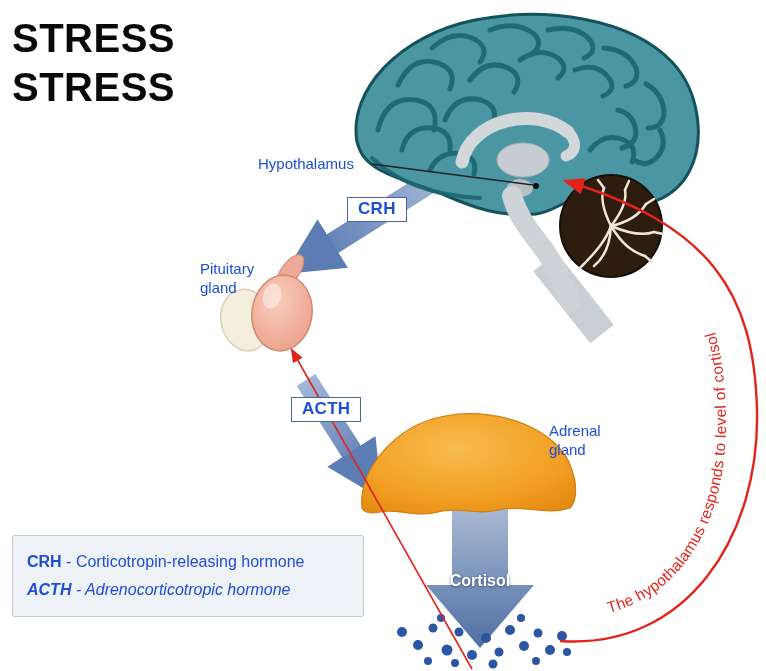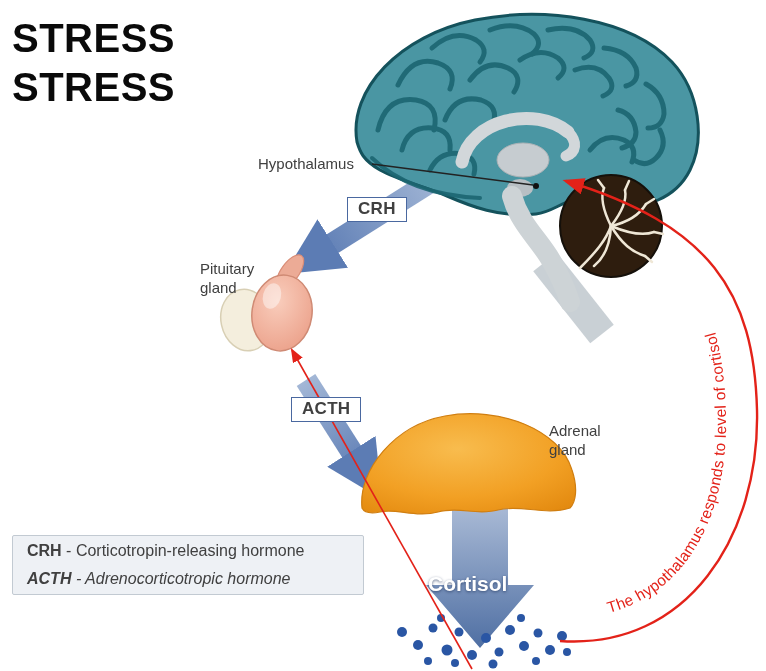--- a/index.html
+++ b/index.html
@@ -1,29 +1,29 @@
 <!DOCTYPE html>
 <html><head>
 <meta charset="utf-8">
 <style>
   html,body { margin:0; padding:0; background:#fff; font-family:"Liberation Sans", sans-serif; }
   .canvas { position:relative; width:766px; height:671px; background:#fff; overflow:hidden; }
   .layer-svg { position:absolute; left:0; top:0; z-index:1; }
-  .txt { position:absolute; z-index:2; color:#404040; }
+  .txt { position:absolute; z-index:2; color:#1d4ed8; }
   .title { left:12px; top:14px; font-size:40px; font-weight:bold; line-height:1.22; letter-spacing:.5px; color:#0a0a0a;text-align:right; }
   .small-label { font-size:15px; line-height:1.25; }
   .multiline { white-space:pre-line; }
   .hormone-box { border:1.6px solid #4a68a0; background:#ffffff; font-weight:bold; font-size:17px; padding:1px 10px 2px; letter-spacing:.3px; }
   .crh-box { left:347px; top:197px; }
   .acth-box { left:291px; top:397px; }
   .hypothalamus-label { left:258px; top:155px; }
   .pituitary-label { left:200px; top:260px; }
   .adrenal-label { left:549px; top:422px; width:72px; }
-  .cortisol-label { left:428px; top:572px; width:104px; font-size:21px; font-weight:bold; color:#fff; text-shadow:0 1px 3px rgba(25,45,85,.65); }
-  .legend { left:12px; top:535px; width:322px; background:#eef1f5; border:1px solid #c2cad2; padding:6px 14px; font-size:16px; border-radius:2px; }
+  .cortisol-label { left:428px; top:572px; width:104px; text-align:center; font-size:16px; font-weight:bold; color:#fff; text-shadow:0 1px 3px rgba(25,45,85,.65); }
+  .legend { left:12px; top:535px; width:322px; background:#eef1f5; border:1px solid #c2cad2; padding:17px 14px; font-size:16px; border-radius:2px; }
   .legend-row + .legend-row { margin-top:10px;font-style:italic; }
   .legend-abbr { font-weight:bold; }
   svg text.feedback { font-size:15.5px; letter-spacing:.3px; }
 </style>
 </head>
 <body>
 
 <div class="canvas">
 
   <svg class="layer-svg" width="766" height="671" viewBox="0 0 766 671">

